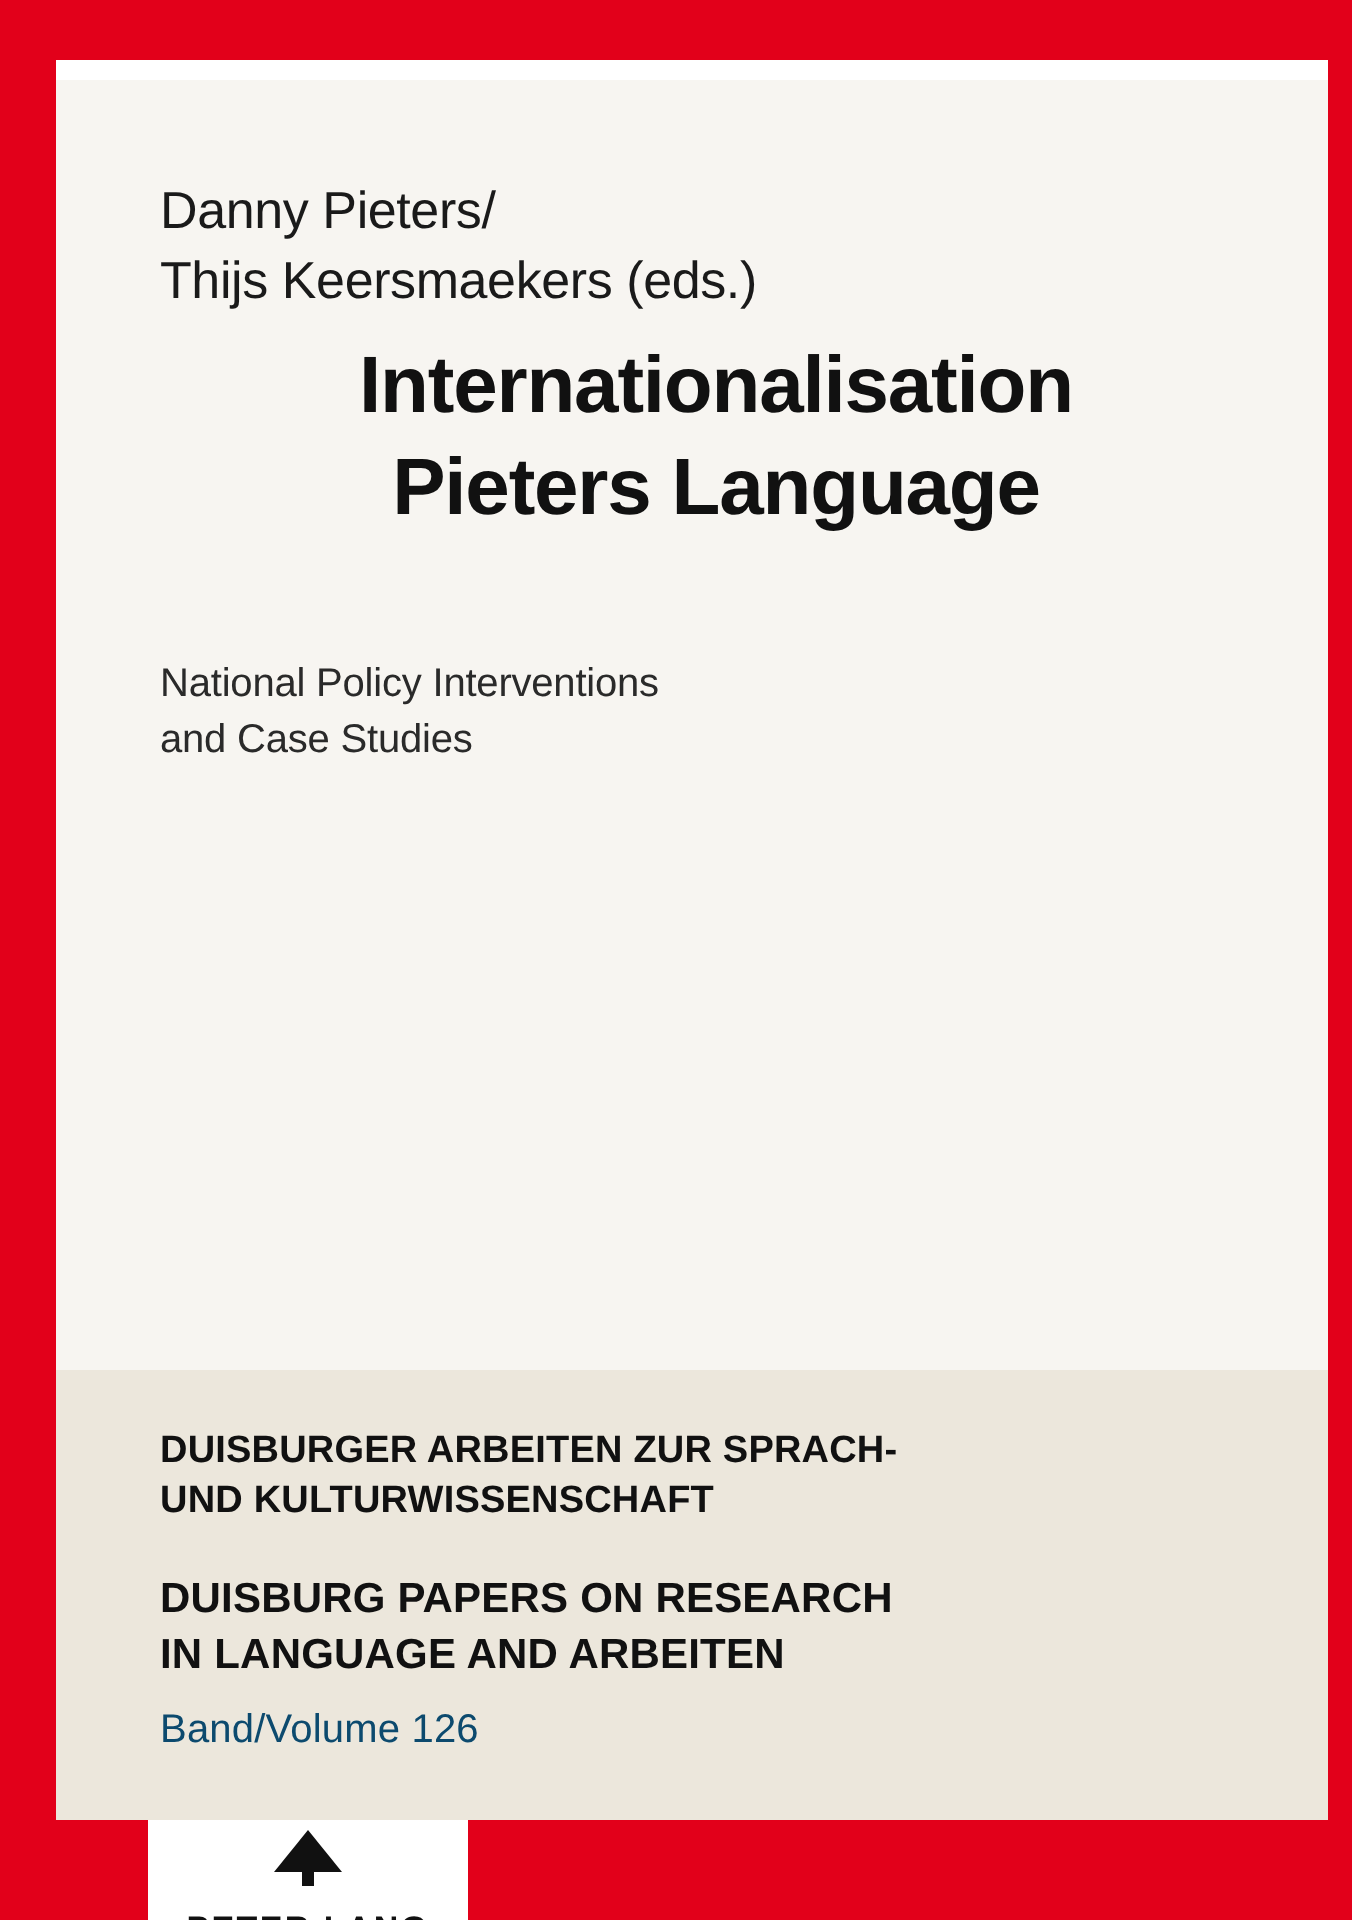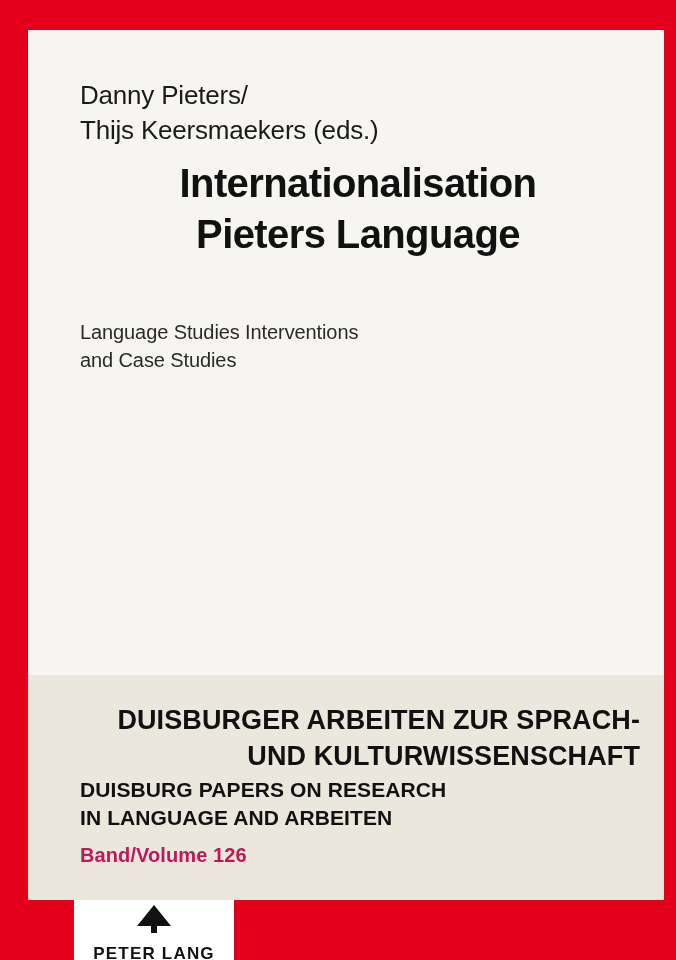--- a/index.html
+++ b/index.html
@@ -26,21 +26,21 @@
     background: #e2001a;
   }
   .edge-top    { left: 0;  top: 0;    width: 676px; height: 30px; }
   .edge-bottom { left: 0;  bottom: 0; width: 676px; height: 22px; }
   .edge-left   { left: 0;  top: 0;    width: 28px;  height: 960px; }
   .edge-right  { right: 0; top: 0;    width: 12px;  height: 960px; }
 
   .page-body {
     position: absolute;
     left: 28px;
-    top: 30px;
+    top: 40px;
     width: 576px;
     height: 908px;
     background: #f7f5f1;
   }
 
   .content-area {
     position: absolute;
     left: 0;
     top: 0;
     width: 636px;
@@ -91,47 +91,46 @@
     top: 645px;
     width: 636px;
     height: 225px;
     background: #ece7dc;
   }
   .series-title {
     position: absolute;
     left: 52px;
     top: 28px;
     width: 560px;
-    font-size: 27px;
+    font-size: 19px;
     font-weight: bold;
     line-height: 1.33;
     color: #111111;
     letter-spacing: 0.1px;
-    text-align: right;
   }
   .series-title div { white-space: nowrap; }
   .series-title-en {
     position: absolute;
     left: 52px;
     top: 101px;
     width: 560px;
     font-size: 21px;
     font-weight: bold;
     line-height: 1.33;
     color: #111111;
     letter-spacing: 0.1px;
   }
   .series-title-en div { white-space: nowrap; }
   .volume {
     position: absolute;
     left: 52px;
     top: 169px;
     font-size: 20px;
-    font-weight: bold;
-    color: #be185d;
+    font-weight: normal;
+    color: #0c4a6e;
     letter-spacing: 0.1px;
     white-space: nowrap;
   }
 
   .publisher-band {
     position: absolute;
     left: 0;
     top: 870px;
     width: 636px;
     height: 38px;
@@ -179,21 +178,21 @@
         <div>Danny Pieters/</div>
         <div>Thijs Keersmaekers (eds.)</div>
       </div>
 
       <div class="title">
         <div>Internationalisation</div>
         <div>Pieters Language</div>
       </div>
 
       <div class="subtitle">
-        <div>Language Studies Interventions</div>
+        <div>National Policy Interventions</div>
         <div>and Case Studies</div>
       </div>
 
     </div>
 
     <div class="series-band">
       <div class="series-title">
         <div>DUISBURGER ARBEITEN ZUR SPRACH-</div>
         <div>UND KULTURWISSENSCHAFT</div>
       </div>

